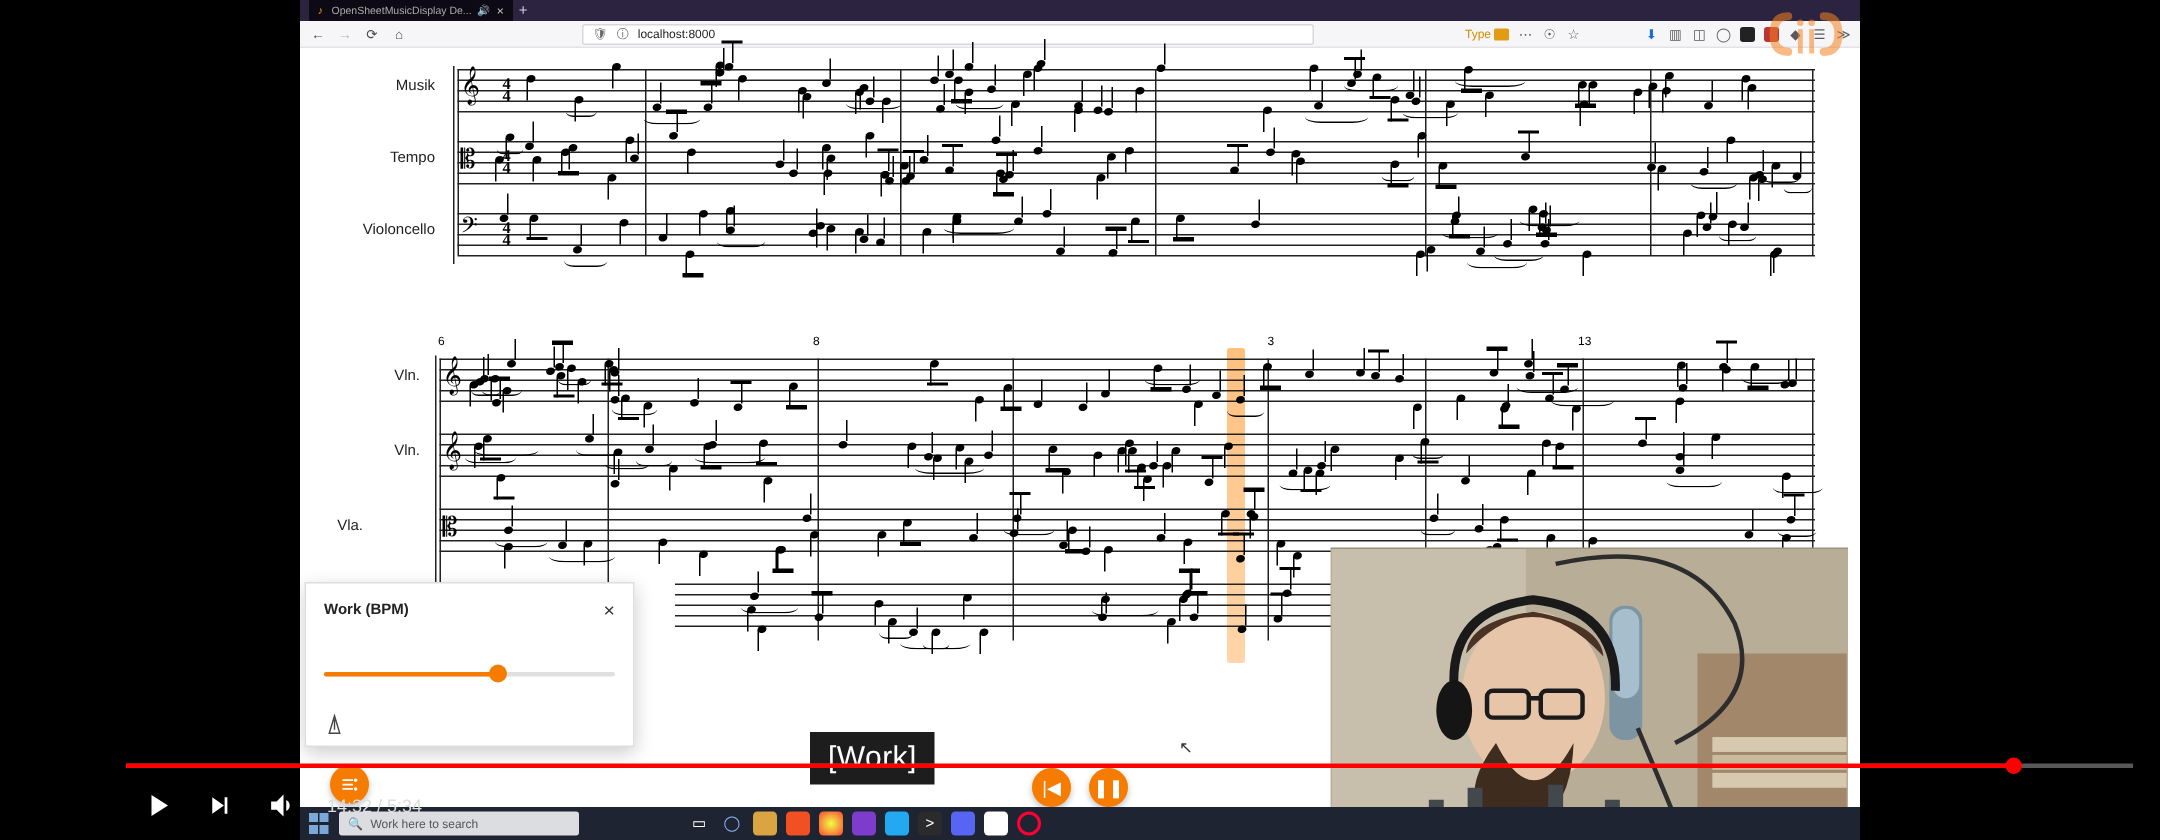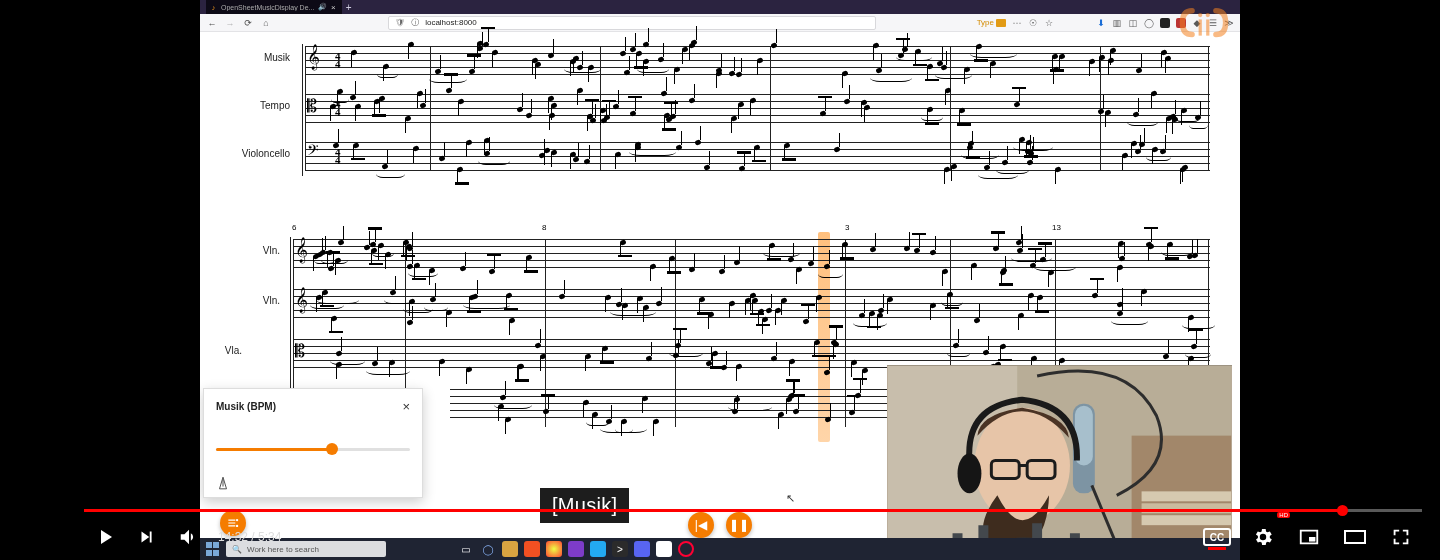--- a/index.html
+++ b/index.html
@@ -983,37 +983,37 @@
           <div class="note-head" style="left: 534.327px; top: 364.869px;"></div>
           <div class="note-stem" style="left: 534.327px; top: 367.869px; height: 14px;"></div>
           <div class="slur" style="left: 528.327px; top: 370.869px; width: 43.6525px;"></div>
           <div class="note-head" style="left: 406.069px; top: 387.344px;"></div>
           <div class="note-stem" style="left: 411.069px; top: 373.344px; height: 14px;"></div>
           <div class="slur" style="left: 400.069px; top: 393.344px; width: 46.7598px;"></div>
         </div>
 
       <div class="tempo-pop">
         <div class="tempo-hdr">
-          <span class="ttl">Musik (BPM)</span>
+          <span class="ttl">Work (BPM)</span>
           <span class="cls">×</span>
         </div>
         <div class="slider-row">
           <div class="slider-track">
             <div class="slider-fill"></div>
             <div class="slider-thumb"></div>
           </div>
         </div>
         <div class="metronome">
           <svg viewBox="0 0 24 24" width="14" height="14">
               <path d="M12 2 L18 22 H6 Z M12 6 L12 18" stroke="#444" stroke-width="1.6" fill="none"></path>
             </svg>
         </div>
       </div>
 
-      <div class="caption">[Musik]</div>
+      <div class="caption">[Work]</div>
 
       <div class="osmd-sbtn">
         <svg viewBox="0 0 24 24" width="14" height="14" fill="#fff">
             <path d="M4 7h12M4 12h12M4 17h12" stroke="#fff" stroke-width="2"></path>
             <circle cx="19" cy="7" r="2"></circle>
             <circle cx="19" cy="17" r="2"></circle>
           </svg>
       </div>
       <div class="osmd-bar">
         <div class="osmd-cbtn">|◀</div>
@@ -1110,44 +1110,15 @@
     </div>
     <div class="yt-btn">
       <svg width="22" height="22" viewBox="0 0 24 24">
           <path d="M3 9v6h4l5 5V4L7 9H3zm13.5 3a4.5 4.5 0 0 0-2.5-4v8a4.5 4.5 0 0 0 2.5-4z"></path>
         </svg>
     </div>
     <span class="yt-time">
       <span>14:32</span><span> / </span><span>5:34</span>
     </span>
 
-    <div class="yt-right">
-      <div class="yt-btn" style="position:relative">
-        <div class="yt-cc">
-            <span>CC</span>
-          </div>
-      </div>
-      <div class="yt-btn" style="position:relative">
-        <svg width="22" height="22" viewBox="0 0 24 24">
-            <path d="M19.4 13a7.5 7.5 0 0 0 .1-1 7.5 7.5 0 0 0-.1-1l2.1-1.6-2-3.5-2.5 1a7.6 7.6 0 0 0-1.7-1l-.4-2.6h-4l-.4 2.6a7.6 7.6 0 0 0-1.7 1l-2.5-1-2 3.5L6.5 11a7.5 7.5 0 0 0-.1 1 7.5 7.5 0 0 0 .1 1l-2.1 1.6 2 3.5 2.5-1a7.6 7.6 0 0 0 1.7 1l.4 2.6h4l.4-2.6a7.6 7.6 0 0 0 1.7-1l2.5 1 2-3.5zM12 15.5A3.5 3.5 0 1 1 15.5 12 3.5 3.5 0 0 1 12 15.5z"></path>
-          </svg>
-        <span class="hd-badge">HD</span>
-      </div>
-      <div class="yt-btn">
-        <svg width="22" height="22" viewBox="0 0 24 24">
-            <path d="M3 5h18v14H3z" fill="none" stroke="#fff" stroke-width="2"></path>
-            <rect x="12" y="12" width="7" height="5" fill="#fff"></rect>
-          </svg>
-      </div>
-      <div class="yt-btn">
-        <svg width="24" height="20" viewBox="0 0 24 20">
-            <rect x="2" y="4" width="20" height="12" fill="none" stroke="#fff" stroke-width="2"></rect>
-          </svg>
-      </div>
-      <div class="yt-btn">
-        <svg width="22" height="22" viewBox="0 0 24 24">
-            <path d="M4 4h6v2H6v4H4V4zm10 0h6v6h-2V6h-4V4zM4 14h2v4h4v2H4v-6zm14 0h2v6h-6v-2h4v-4z"></path>
-          </svg>
-      </div>
-    </div>
   </div>
 
 </div>
 
 </body></html>

